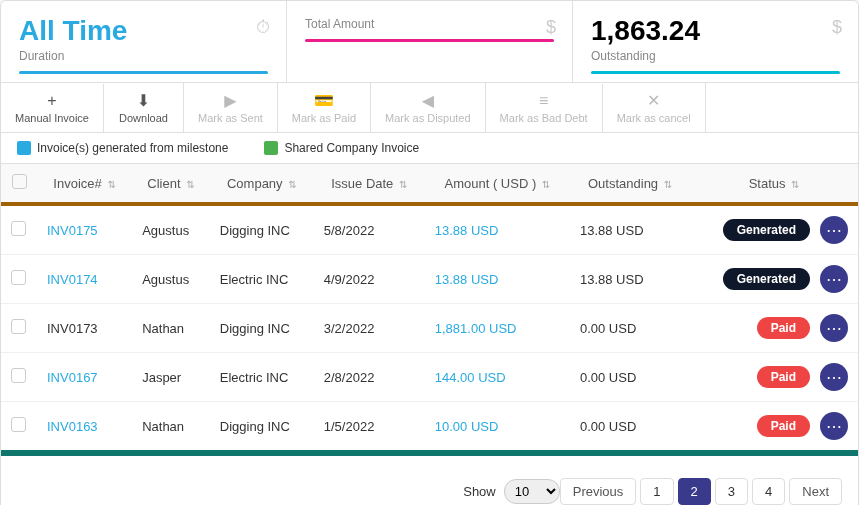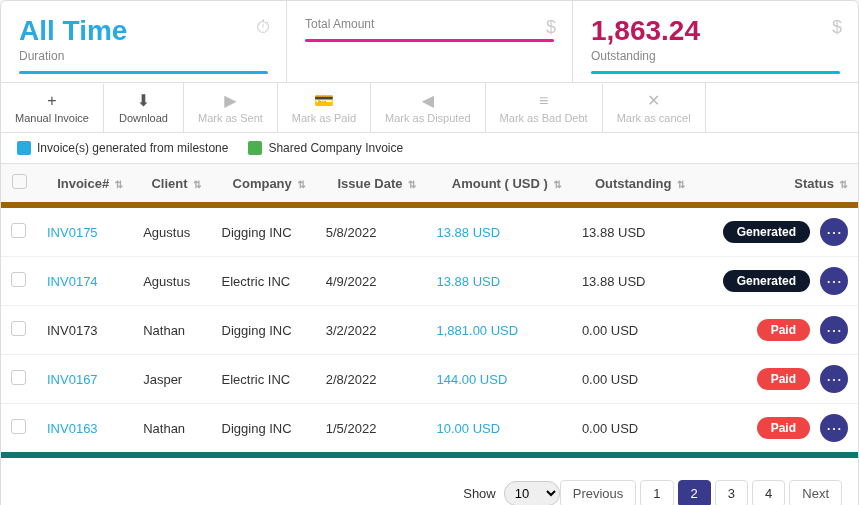--- a/index.html
+++ b/index.html
@@ -10,44 +10,44 @@
     
     .stats-row { display: flex; border-bottom: 1px solid #e0e0e0; }
     .stat-card { flex: 1; padding: 14px 18px 8px 18px; position: relative; border-right: 1px solid #e0e0e0; }
     .stat-card:last-child { border-right: none; }
     .stat-card .stat-label { font-size: 12px; color: #888; margin-top: 2px; }
     .stat-card .stat-value { font-size: 28px; font-weight: 700; }
     .stat-card .stat-icon { position: absolute; top: 16px; right: 16px; color: #ccc; font-size: 18px; }
     .stat-card .underline { height: 3px; margin-top: 8px; border-radius: 2px; }
     .stat-value.blue { color: #29abe2; }
     .stat-value.pink { color: #e91e8c; }
-    .stat-value.cyan { color: #be185d; }
+    .stat-value.cyan { color: #000000; }
     .underline.blue { background: #29abe2; }
     .underline.pink { background: #e91e8c; }
     .underline.cyan { background: #00bcd4; }
 
     
     .toolbar { display: flex; align-items: center; border-bottom: 1px solid #e0e0e0; padding: 0; }
     .toolbar-btn { display: flex; flex-direction: column; align-items: center; padding: 8px 14px; cursor: pointer; color: #555; font-size: 11px; border-right: 1px solid #e0e0e0; min-width: 80px; }
     .toolbar-btn.disabled { color: #bbb; cursor: default; }
     .toolbar-btn .tb-icon { font-size: 16px; margin-bottom: 2px; }
     .toolbar-btn .tb-label { white-space: nowrap; }
 
     
-    .legend { display: flex; align-items: center; gap: 20px; padding: 8px 16px; border-bottom: 1px solid #e0e0e0; font-size: 12px; }
+    .legend { display: flex; align-items: center; gap: 36px; padding: 8px 16px; border-bottom: 1px solid #e0e0e0; font-size: 12px; }
     .legend-item { display: flex; align-items: center; gap: 6px; }
     .legend-dot { width: 14px; height: 14px; border-radius: 2px; }
     .legend-dot.blue { background: #29abe2; }
     .legend-dot.green { background: #4caf50; }
 
     
     .table-wrap { overflow-x: auto; }
     table { width: 100%; border-collapse: collapse; font-size: 13px; }
     thead tr { background: #f9f9f9; }
-    th { padding: 10px 10px; text-align: right; color: #555; font-weight: 700; border-bottom: 6px solid #a16207; white-space: nowrap; }
+    th { padding: 10px 10px; text-align: center; color: #555; font-weight: 400; border-bottom: 4px solid #a16207; white-space: nowrap; }
     th .sort-icon { font-size: 10px; color: #aaa; margin-left: 2px; }
     td { padding: 10px 10px; border-bottom: 1px solid #f0f0f0; vertical-align: middle; }
     tr:last-child td { border-bottom: none; }
     .checkbox-col { width: 36px; }
     .checkbox { width: 15px; height: 15px; border: 1px solid #ccc; border-radius: 3px; display: inline-block; cursor: pointer; }
     .link { color: #29abe2; cursor: pointer; text-decoration: none; }
     .amount-link { color: #29abe2; }
     .badge { display: inline-block; padding: 4px 14px; border-radius: 20px; font-size: 12px; font-weight: 600; color: #fff; }
     .badge.generated { background: #0f172a; }
     .badge.paid { background: #ef4444; }

